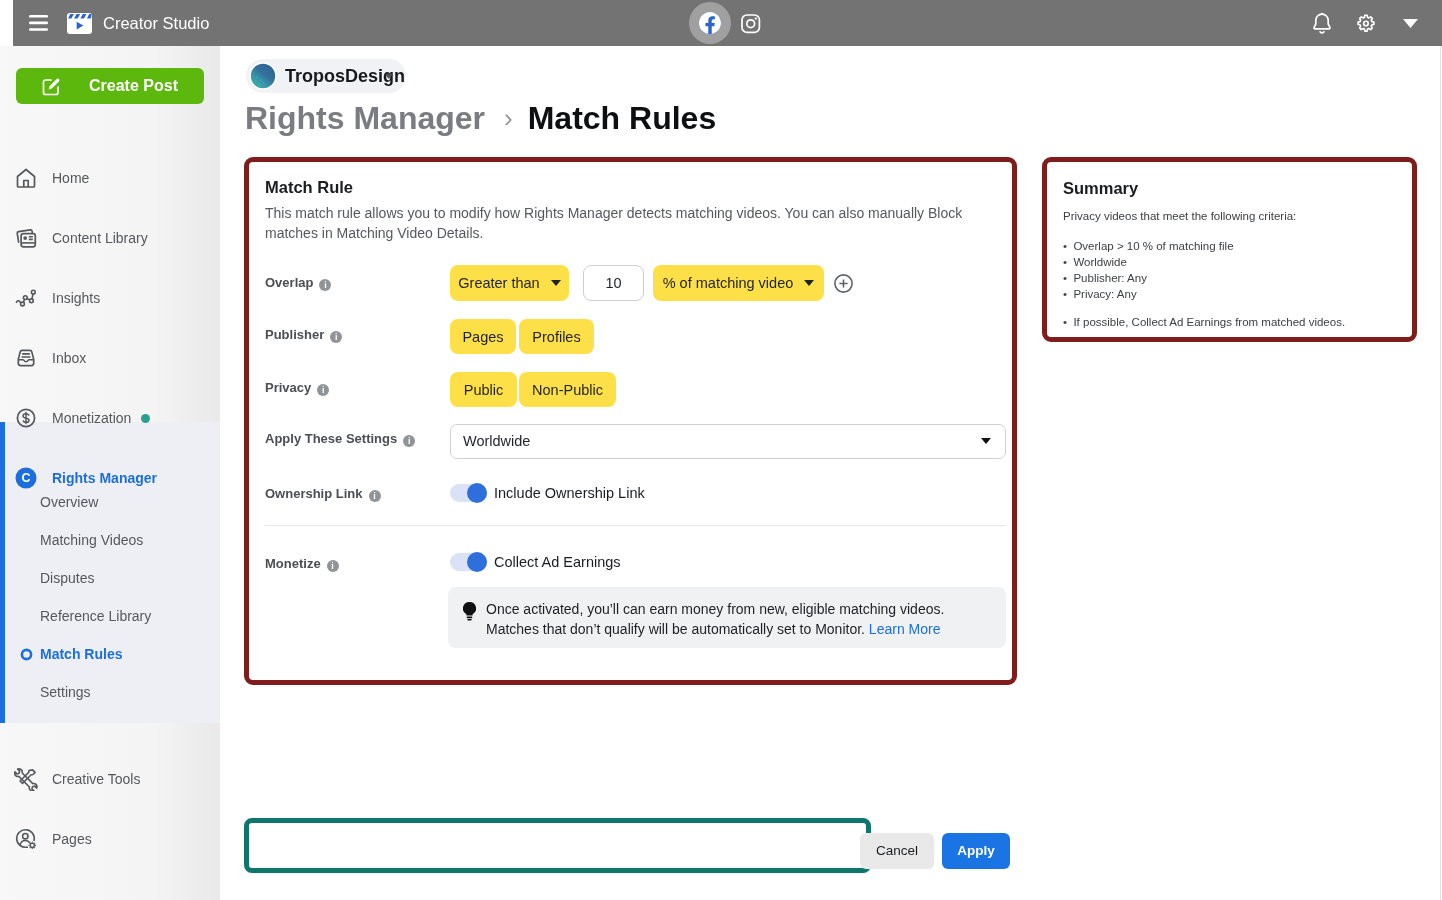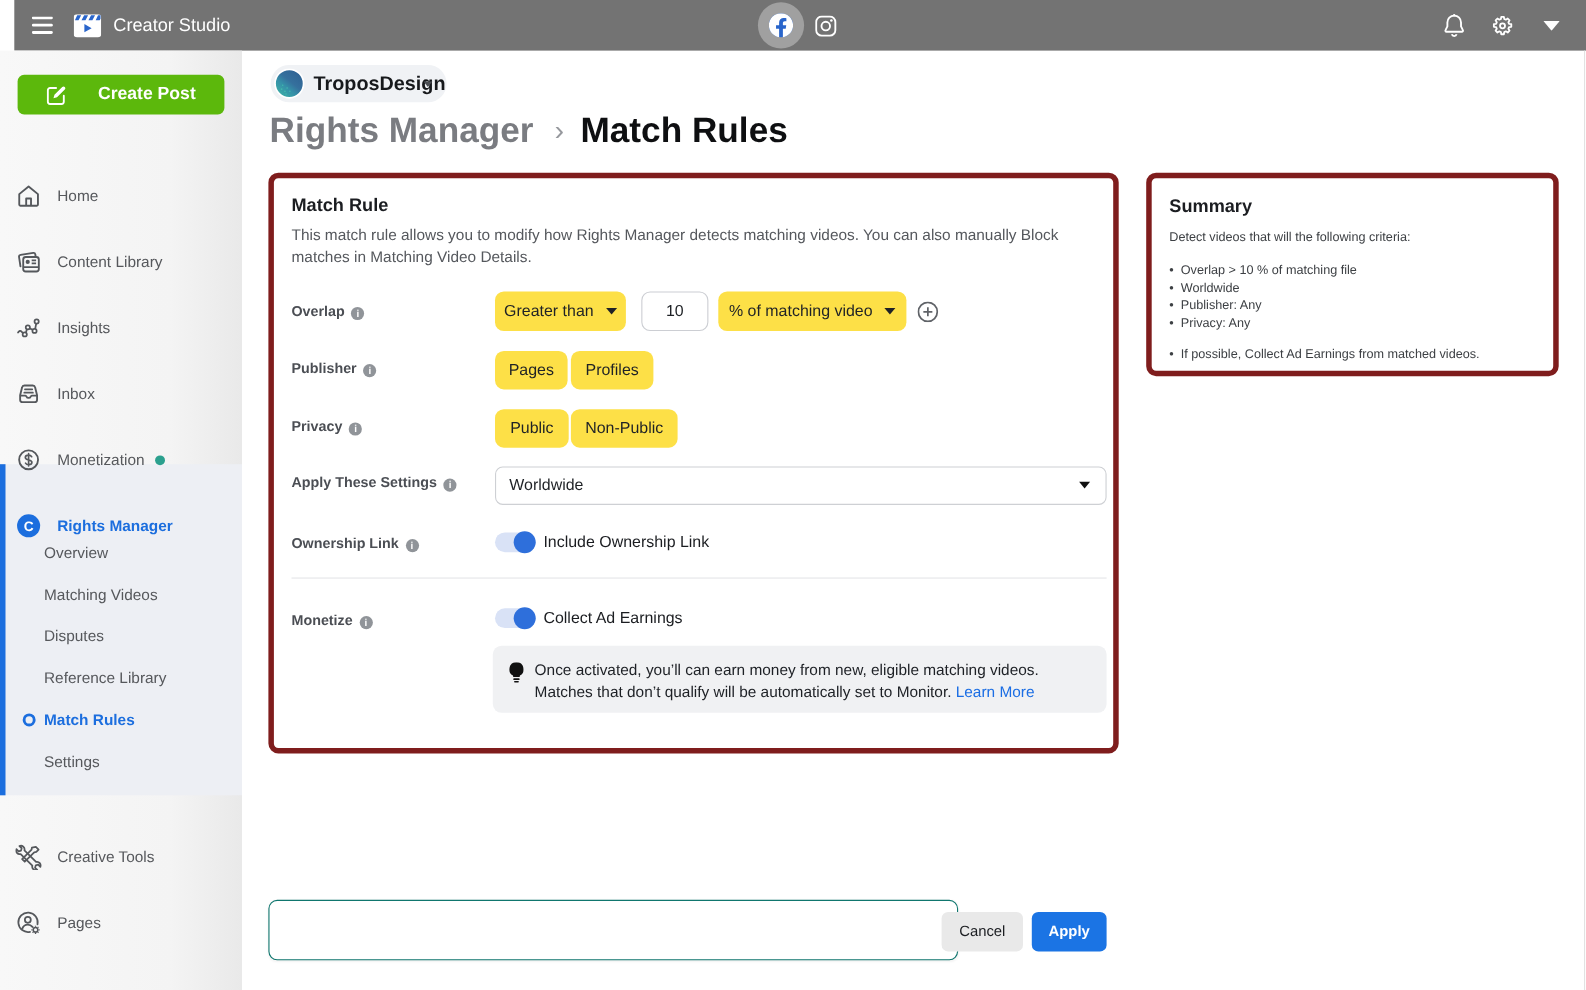--- a/index.html
+++ b/index.html
@@ -30,21 +30,21 @@
   #chip .nm { position:absolute; left:39px; top:0; height:34px; line-height:34px; font-size:18px; font-weight:700; color:#17191c; }
   #chip .car { position:absolute; left:139px; top:15px; width:0; height:0; border-left:4.5px solid transparent; border-right:4.5px solid transparent; border-top:5.5px solid #4b4e53; }
 
   #bigtitle { position:absolute; left:245px; top:100px; font-size:32px; font-weight:700; color:#0e0f11; letter-spacing:0; }
   #bigtitle .grey { color:#7a7c81; }
   #bigtitle .chev { color:#96989d; font-weight:400; font-size:26px; position:relative; top:-2px; padding:0 15px 0 19px; }
 
   .card { position:absolute; background:#fff; border:5px solid #7f1d1d; border-radius:9px; }
   #mcard { left:244px; top:157px; width:773px; height:528px; }
   #scard { left:1042px; top:157px; width:375px; height:185px; }
-  #bottombar { position:absolute; left:244px; top:818px; width:627px; height:55px; background:#fff; border:1px solid #0f766e; border-radius:8px; box-shadow:0 1px 2px rgba(0,0,0,.05); }
+  #bottombar { position:absolute; left:244px; top:818px; width:627px; height:55px; background:#fff; border:5px solid #0f766e; border-radius:8px; box-shadow:0 1px 2px rgba(0,0,0,.05); }
 
   .label { position:absolute; left:16px; font-size:13px; font-weight:700; color:#4b4e54; }
   .ibadge { display:inline-block; width:12px; height:12px; border-radius:50%; background:#909499; color:#fff; font-size:9px; font-weight:700; text-align:center; line-height:12px; margin-left:6px; vertical-align:-1px; font-style:normal; }
   .pill { position:absolute; height:36px; background:#fde047; border-radius:8px; font-size:14.5px; color:#1f2226; display:flex; align-items:center; justify-content:center; }
   .dcar { width:0; height:0; border-left:5px solid transparent; border-right:5px solid transparent; border-top:6px solid #1f2226; margin-left:11px; }
 
   .toggle { position:absolute; width:37px; height:18px; border-radius:9px; background:#d9e2f6; }
   .toggle .knob { position:absolute; right:0px; top:-1px; width:20px; height:20px; border-radius:50%; background:#2e6fdb; }
 
   #infobox { position:absolute; left:199px; top:425px; width:558px; height:61px; background:#f0f1f3; border-radius:8px; }
@@ -265,21 +265,21 @@
         <path d="M6.5 0 a6.5 6.5 0 0 1 3.2 12.2 l-.3 1.3 h-5.8 l-.3 -1.3 A6.5 6.5 0 0 1 6.5 0 z" fill="#111"></path>
         <rect x="3.6" y="14.6" width="5.8" height="1.6" rx="0.8" fill="#111"></rect>
         <rect x="4.3" y="17" width="4.4" height="1.5" rx="0.75" fill="#111"></rect>
       </svg>
     <div class="abs" style="left:38px;top:12px;font-size:14px;line-height:20px;color:#1d2025">Once activated, you’ll can earn money from new, eligible matching videos.<br>Matches that don’t qualify will be automatically set to Monitor. <span style="color:#1b6ee4">Learn More</span></div>
   </div>
 </div>
 
 <div class="card" id="scard">
   <div class="abs" style="left:16px;top:17px;font-size:16.5px;font-weight:700;color:#1b1d21">Summary</div>
-  <div class="abs" style="left:16px;top:48px;font-size:11.5px;color:#3d4044">Detect videos that will the following criteria:</div>
+  <div class="abs" style="left:16px;top:48px;font-size:11.5px;color:#3d4044">Privacy videos that meet the following criteria:</div>
   <div class="abs" style="left:16px;top:76px;font-size:11.5px;line-height:16px;color:#3d4044">
     <div>• &nbsp;Overlap &gt; 10 % of matching file</div>
     <div>• &nbsp;Worldwide</div>
     <div>• &nbsp;Publisher: Any</div>
     <div>• &nbsp;Privacy: Any</div>
   </div>
   <div class="abs" style="left:16px;top:154px;font-size:11.5px;color:#3d4044">• &nbsp;If possible, Collect Ad Earnings from matched videos.</div>
 </div>
 <div id="bottombar">
   <div id="cancelbtn">Cancel</div>

